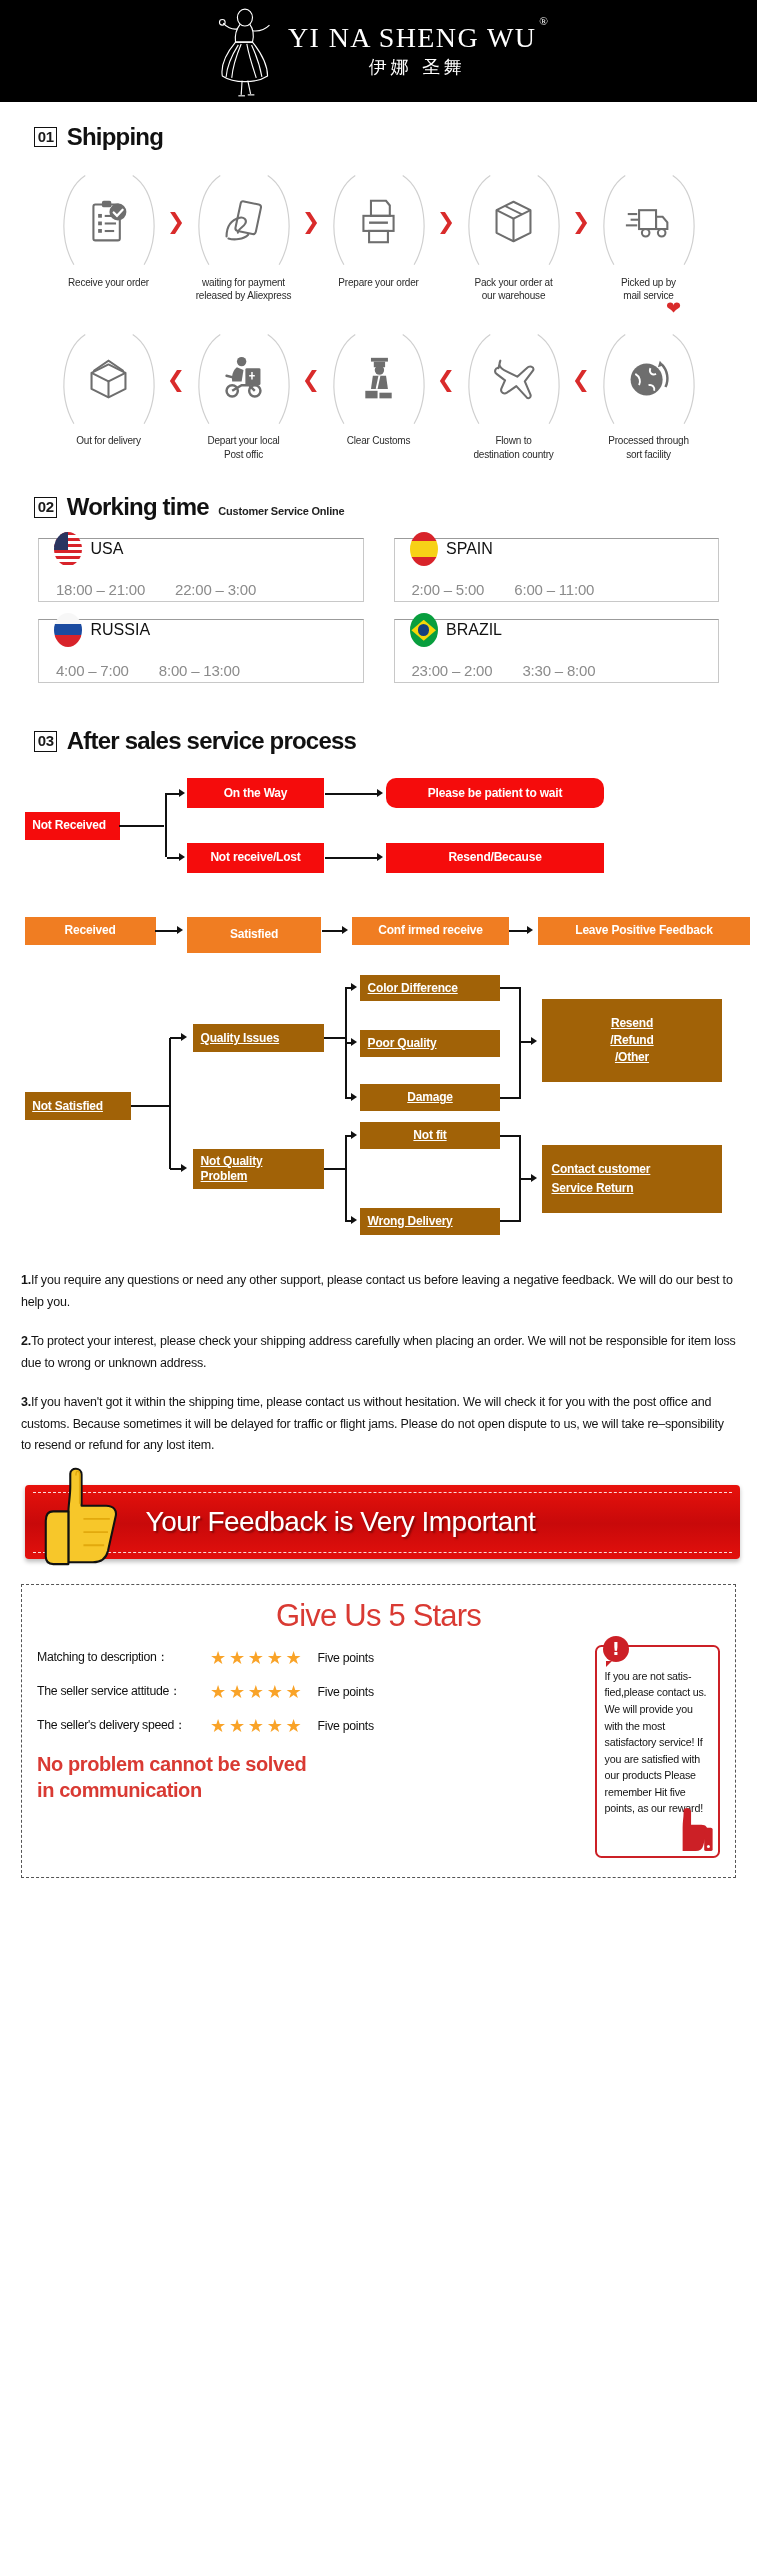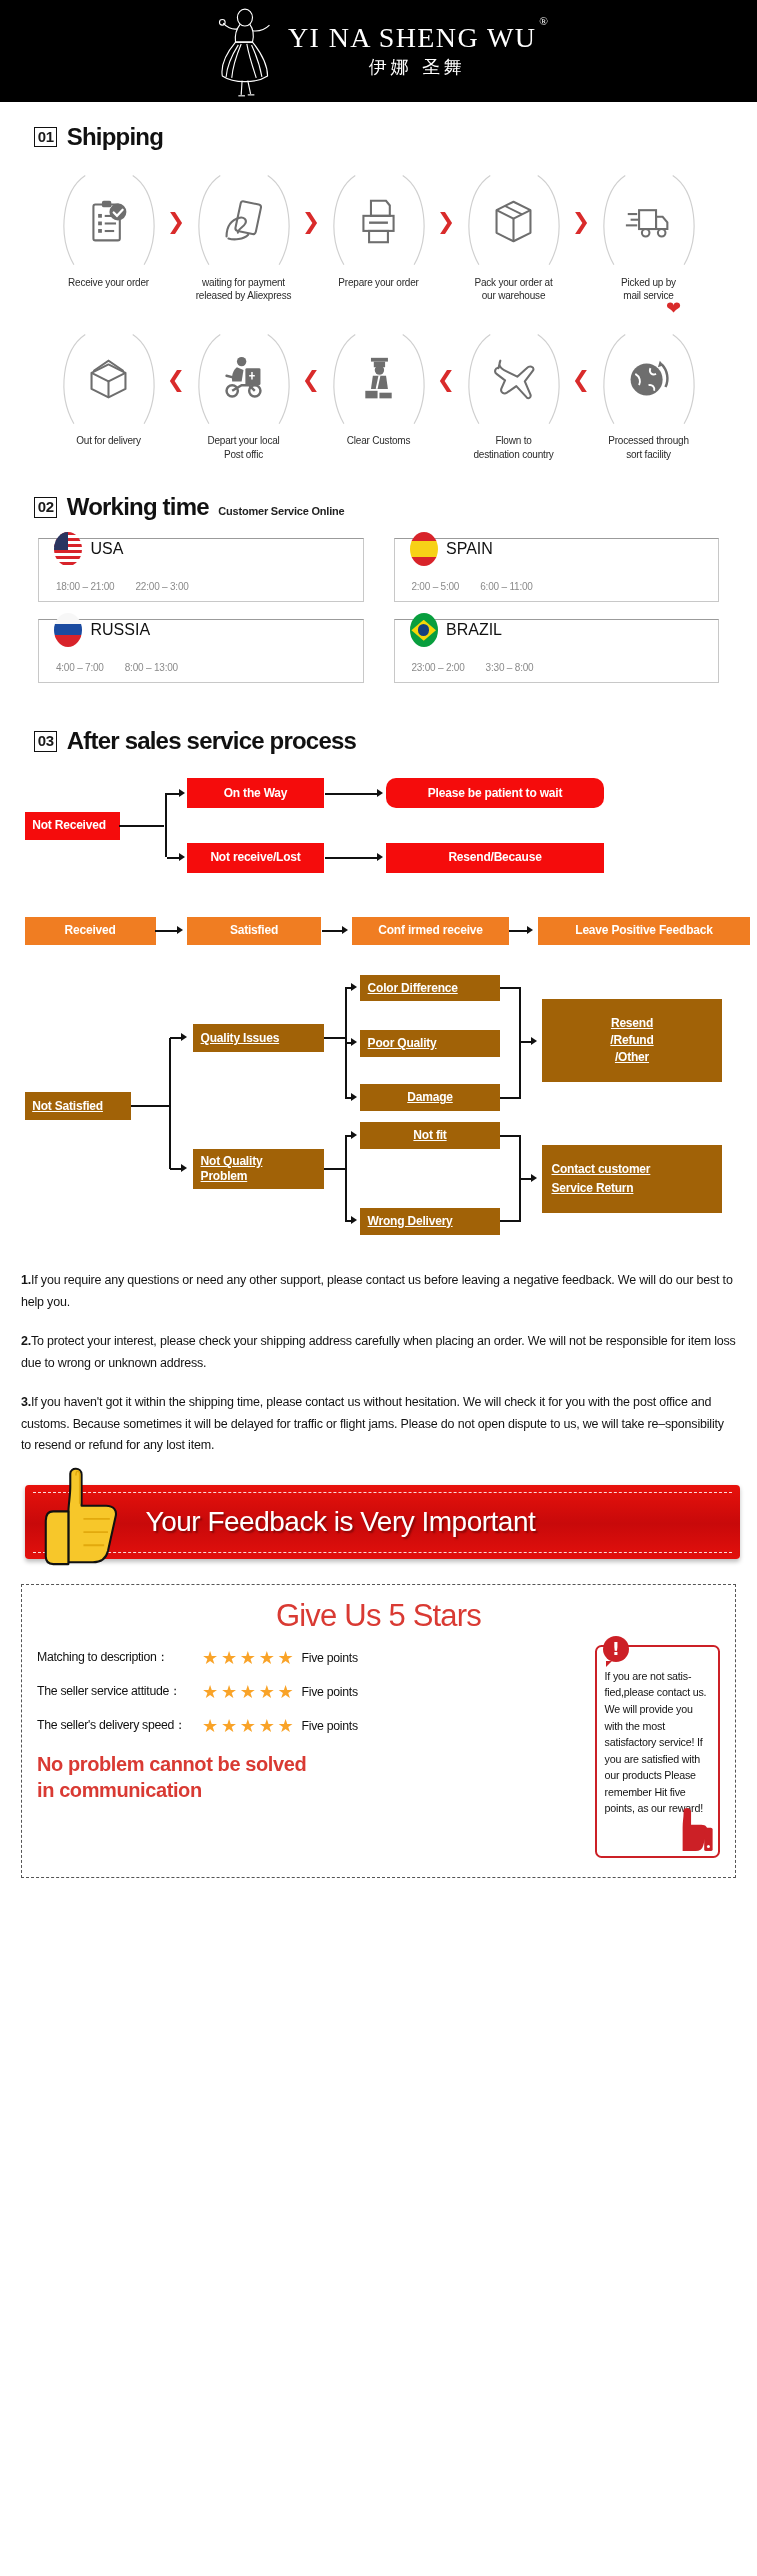--- a/index.html
+++ b/index.html
@@ -179,24 +179,24 @@
     width: 11.4px; height: 11.4px; border-radius: 50%; background: #15407d;
   }
   .wt-country {
     font-size: 16px;
     font-weight: 400;
     color: #111;
     letter-spacing: 0px;
   }
   .wt-times {
     display: flex;
-    gap: 21px;
+    gap: 30px;
     margin-top: 15px;
     padding-left: 1.9px;
-    font-size: 10px;
+    font-size: 15px;
     color: #8b8b8b;
     letter-spacing: -0.2px;
   }
 
   
   .flow-wrap { position: relative; margin-top: 13.3px; }
   .fbox {
     position: absolute;
     color: #ffffff;
     display: flex;
@@ -275,21 +275,21 @@
     font-size: 31px;
     font-weight: 400;
     letter-spacing: -0.8px;
     margin-bottom: 15px;
   }
   .stars-body { display: flex; gap: 11.4px; }
   .stars-left { flex: 1 1 auto; }
   .star-row {
     display: flex;
     align-items: center;
-    gap: 6px;
+    gap: 14px;
     margin-bottom: 16px;
   }
   .star-label {
     font-size: 12.3px;
     color: #111;
     letter-spacing: -0.3px;
     width: 159px;
     text-align: left;
     white-space: nowrap;
   }
@@ -675,21 +675,21 @@
     <div class="farrow" style="left:179px; top:84px;"></div>
 
     <div class="fline" style="left:325px; top:24px; width:53px; height:1.9px;"></div>
     <div class="farrow" style="left:377px; top:20px;"></div>
     <div class="fline" style="left:325px; top:88px; width:53px; height:1.9px;"></div>
     <div class="farrow" style="left:377px; top:84px;"></div>
   </div>
 
   <div class="flow-wrap" style="height:45px; margin-top:21px;">
     <div class="fbox orange" style="left:24.6px; top:3.8px; width:131px; height:28px;">Received</div>
-    <div class="fbox orange" style="left:187px; top:3.8px; width:134px; height:28px;">Satisfied</div>
+    <div class="fbox orange" style="left:187px; top:3.8px; width:134px; height:36px;">Satisfied</div>
     <div class="fbox orange" style="left:352px; top:3.8px; width:157px; height:28px;">Conf irmed receive</div>
     <div class="fbox orange" style="left:538px; top:3.8px; width:212px; height:28px;">Leave Positive Feedback</div>
 
     <div class="fline" style="left:155px; top:17px; width:23px; height:1.9px;"></div>
     <div class="farrow" style="left:177px; top:13.3px;"></div>
     <div class="fline" style="left:322px; top:17px; width:21px; height:1.9px;"></div>
     <div class="farrow" style="left:342px; top:13.3px;"></div>
     <div class="fline" style="left:509px; top:17px; width:19px; height:1.9px;"></div>
     <div class="farrow" style="left:527px; top:13.3px;"></div>
   </div>

